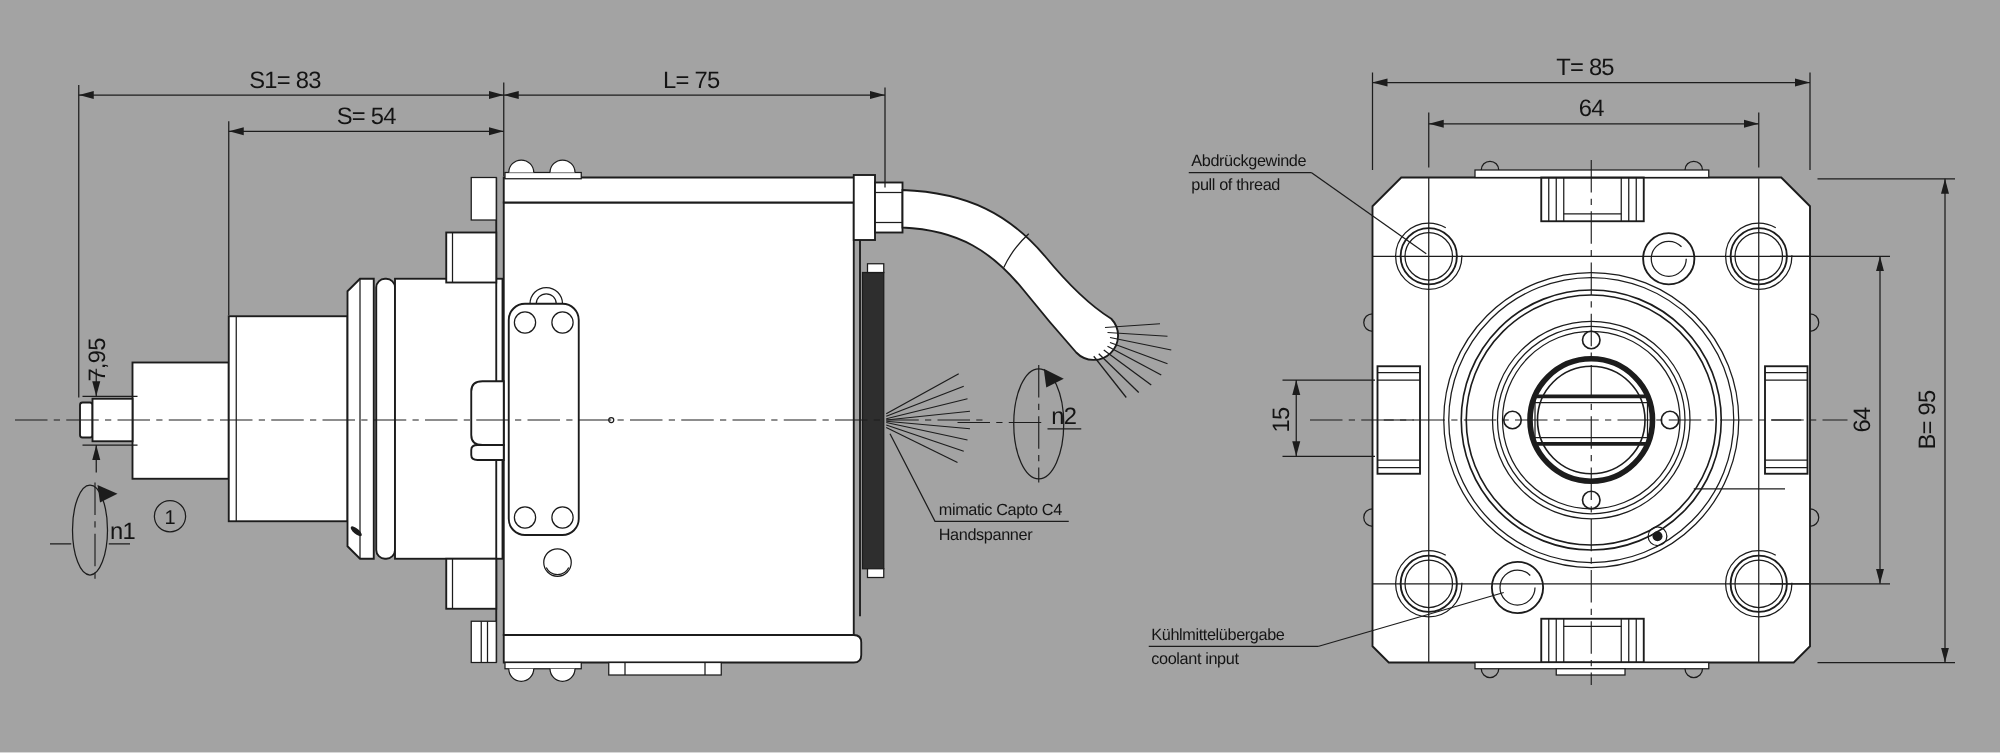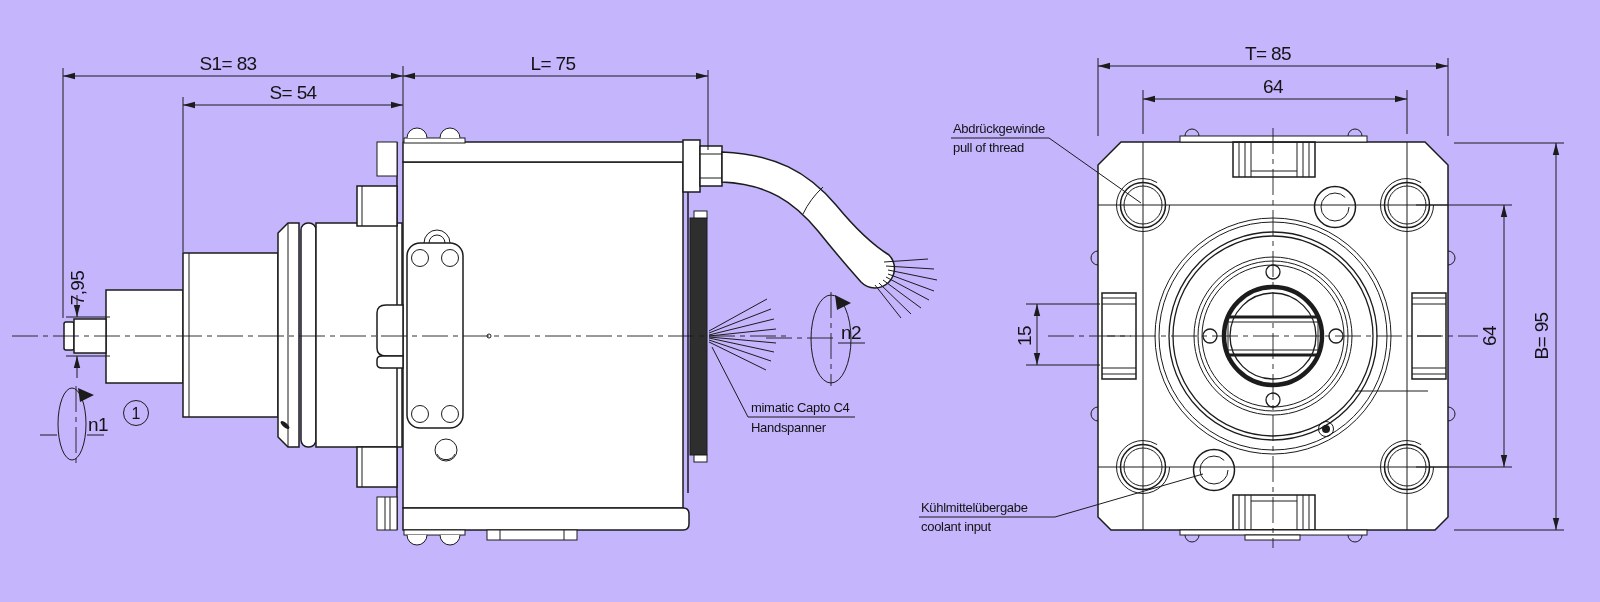--- a/index.html
+++ b/index.html
@@ -1,16 +1,16 @@
 <!DOCTYPE html>
 <html><head>
 <meta charset="utf-8">
 <style>
   html,body{margin:0;padding:0;background:#fff;}
-  #stage{position:relative;width:1600px;height:602px;background:#c4b5fd;overflow:hidden;}
+  #stage{position:relative;width:1600px;height:602px;background:#a3a3a3;overflow:hidden;}
   svg{position:absolute;left:0;top:0;}
   .ol  {stroke:#1c1c1c;stroke-width:1.5;fill:#fff;}
   .oln {stroke:#1c1c1c;stroke-width:1.5;fill:none;}
   .tl  {stroke:#1c1c1c;stroke-width:1;fill:none;}
   .tlf {stroke:#1c1c1c;stroke-width:1;fill:#fff;}
   .cl  {stroke:#1c1c1c;stroke-width:0.9;fill:none;stroke-dasharray:26 5 5 5;}
   .dim {stroke:#1c1c1c;stroke-width:1;fill:none;}
   .w13 {stroke-width:1.3;}
   .w3  {stroke-width:3;}
   .w45 {stroke-width:4.5;}

